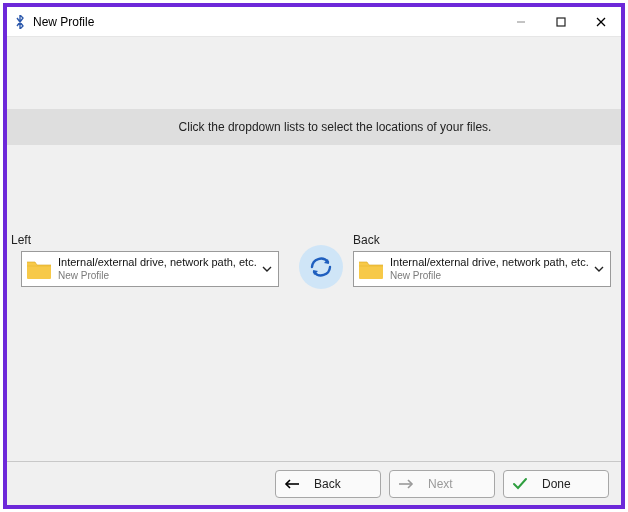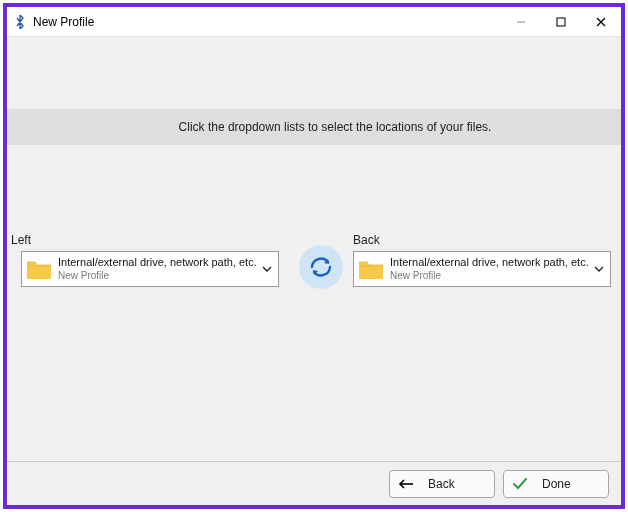--- a/index.html
+++ b/index.html
@@ -265,20 +265,29 @@
   <div class="footer">
     <div class="btn">
       <span class="ico">
         <svg width="16" height="12">
             <line x1="15" y1="6" x2="2" y2="6" stroke="#000" stroke-width="1.6"></line>
             <path d="M6 2 L2 6 L6 10" fill="none" stroke="#000" stroke-width="1.6"></path>
           </svg>
       </span>
       <span>Back</span>
     </div>
+    <div class="btn disabled">
+      <span class="ico">
+        <svg width="16" height="12">
+            <line x1="1" y1="6" x2="14" y2="6" stroke="#9a9a9a" stroke-width="1.6"></line>
+            <path d="M10 2 L14 6 L10 10" fill="none" stroke="#9a9a9a" stroke-width="1.6"></path>
+          </svg>
+      </span>
+      <span>Next</span>
+    </div>
     <div class="btn">
       <span class="ico">
         <svg width="16" height="14">
             <path d="M2 7 L6 11 L14 2" fill="none" stroke="#2e9e3f" stroke-width="2" stroke-linecap="round"></path>
           </svg>
       </span>
       <span>Done</span>
     </div>
   </div>
 

